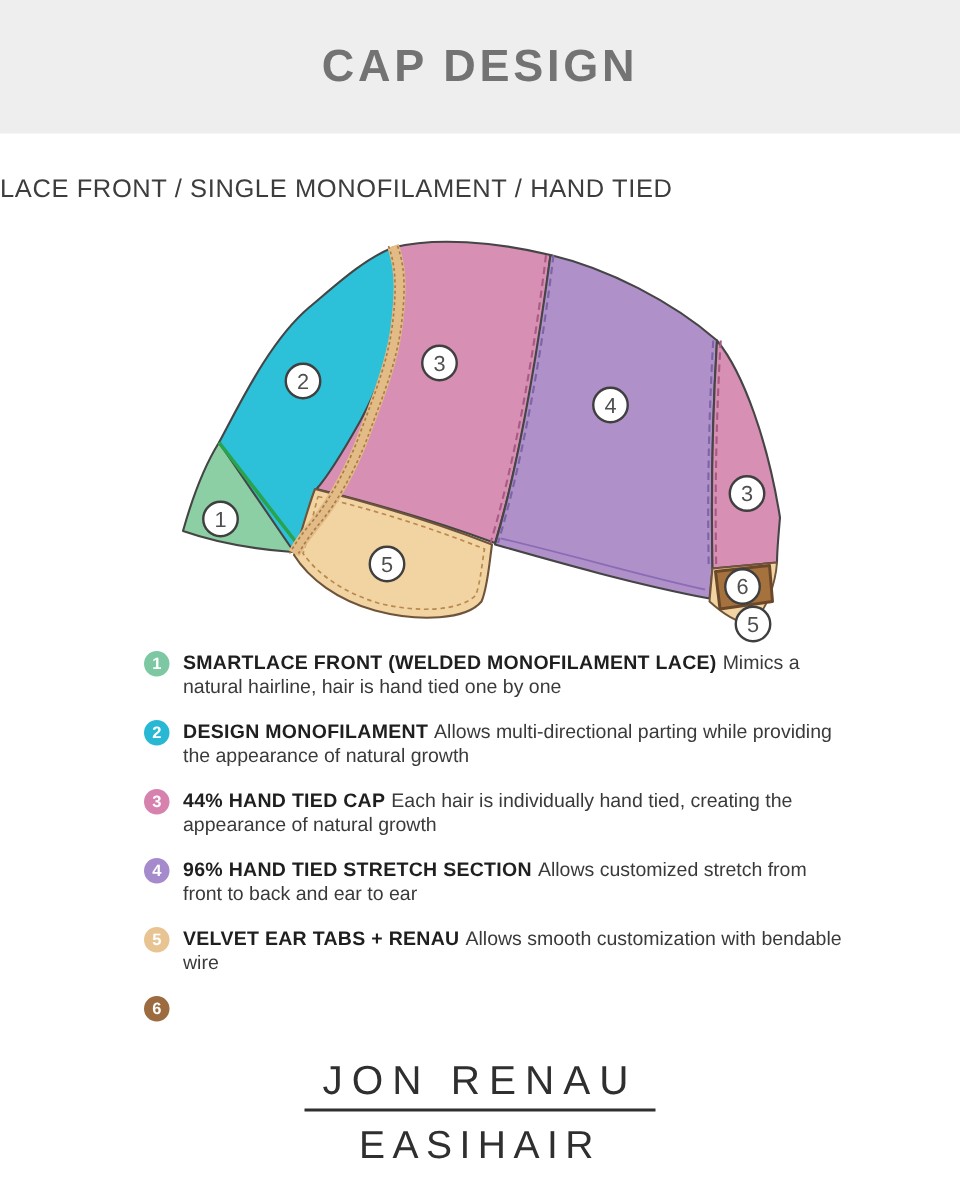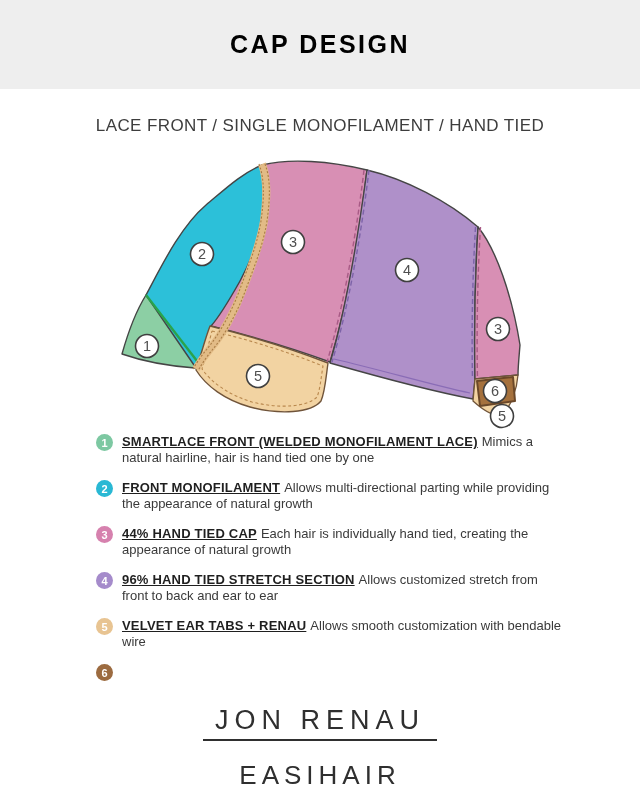--- a/index.html
+++ b/index.html
@@ -6,43 +6,43 @@
   body{
     width:640px;height:800px;background:#ffffff;
     font-family:"Liberation Sans",sans-serif;
     overflow:hidden;
   }
   .band{
     background:#eeeeee;height:89px;
     display:flex;align-items:center;justify-content:center;
   }
   .band h1{
-    margin:0;font-size:25px;font-weight:700;color:#000000;letter-spacing:2.5px;
+    margin:0;font-size:30px;font-weight:700;color:#737373;letter-spacing:2.5px;
   }
   .subtitle{
-    margin-top:27px;text-align:center;
+    margin-top:27px;
     font-size:17px;color:#3d3d3d;letter-spacing:0.4px;
   }
   .diagram{width:440px;height:282px;margin:13px auto 0;}
   .legend{margin:3px 0 0 96px;width:468px;}
   .legend-item{display:flex;gap:9px;margin-bottom:14px;align-items:flex-start;}
   .dot{
     flex:0 0 auto;width:17px;height:17px;border-radius:50%;
     color:#ffffff;font-size:11px;font-weight:700;
     display:flex;align-items:center;justify-content:center;margin-top:0px;
   }
   .legend-item p{margin:0;font-size:13px;line-height:16px;color:#3a3a3a;}
-  .legend-item b{color:#1f1f1f;letter-spacing:0.2px;text-decoration:underline;}
+  .legend-item b{color:#1f1f1f;letter-spacing:0.2px;}
   .legend-desc{margin-left:4px;}
   .footer{margin-top:24px;text-align:center;color:#2f2f2f;}
   .brand-top{
     display:inline-block;font-size:27px;letter-spacing:6px;
     padding:0 12px 3px;border-bottom:2px solid #2f2f2f;white-space:nowrap;
   }
-  .brand-bottom{font-size:26px;letter-spacing:5px;margin-top:19px;text-align:center;}
+  .brand-bottom{font-size:26px;letter-spacing:5px;margin-top:7px;text-align:center;}
   svg text.callout-num{
     font-family:"Liberation Sans",sans-serif;font-size:14.5px;fill:#4f4f4f;
   }
 </style>
 </head>
 <body>
 
 <header class="band">
   <h1>CAP DESIGN</h1>
 </header>
@@ -120,21 +120,21 @@
   </svg>
 </div>
 
 <div class="legend">
   <div class="legend-item">
     <span class="dot" style="background-color: rgb(125, 200, 162);">1</span>
     <p><b>SMARTLACE FRONT (WELDED MONOFILAMENT LACE)</b><span class="legend-desc">Mimics a natural hairline, hair is hand tied one by one</span></p>
   </div>
   <div class="legend-item">
     <span class="dot" style="background-color: rgb(41, 184, 212);">2</span>
-    <p><b>FRONT MONOFILAMENT</b><span class="legend-desc">Allows multi-directional parting while providing the appearance of natural growth</span></p>
+    <p><b>DESIGN MONOFILAMENT</b><span class="legend-desc">Allows multi-directional parting while providing the appearance of natural growth</span></p>
   </div>
   <div class="legend-item">
     <span class="dot" style="background-color: rgb(214, 129, 174);">3</span>
     <p><b>44% HAND TIED CAP</b><span class="legend-desc">Each hair is individually hand tied, creating the appearance of natural growth</span></p>
   </div>
   <div class="legend-item">
     <span class="dot" style="background-color: rgb(165, 139, 203);">4</span>
     <p><b>96% HAND TIED STRETCH SECTION</b><span class="legend-desc">Allows customized stretch from front to back and ear to ear</span></p>
   </div>
   <div class="legend-item">

